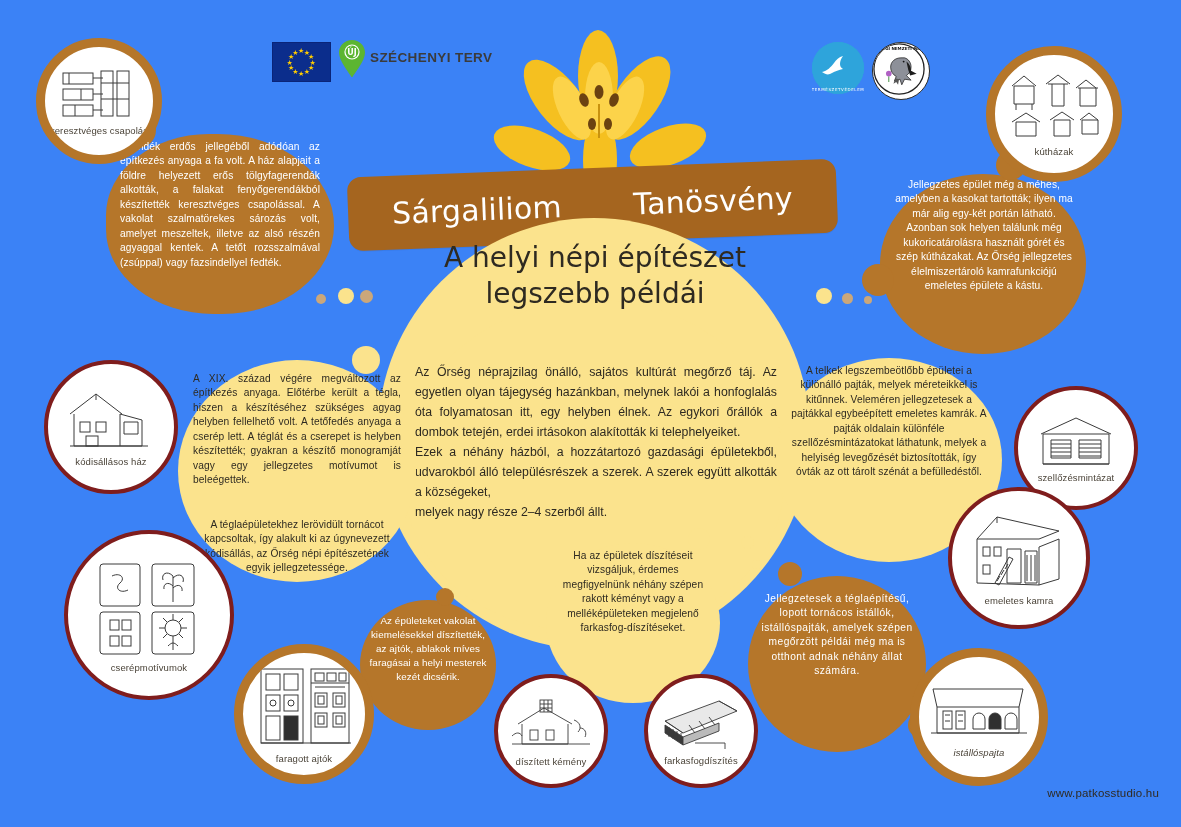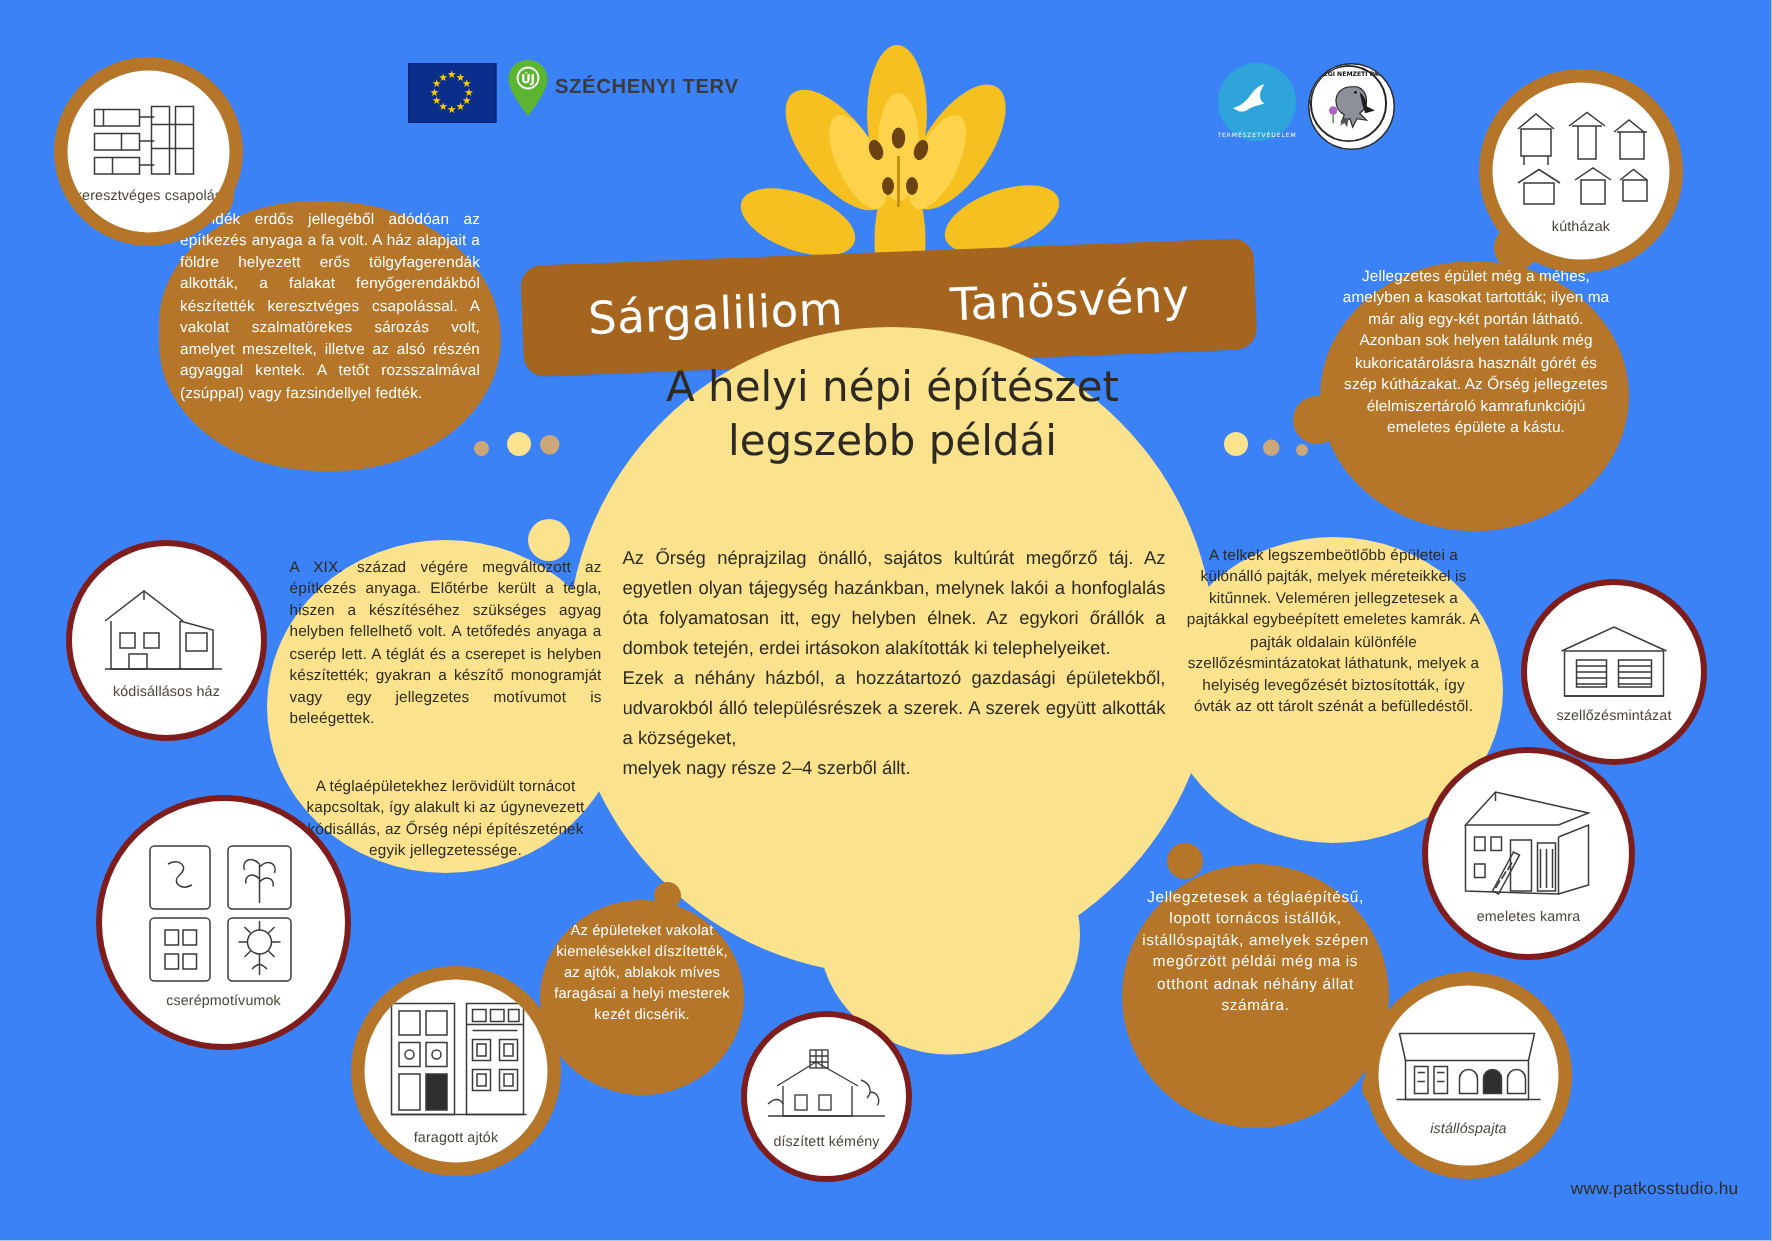--- a/index.html
+++ b/index.html
@@ -237,20 +237,21 @@
   <div class="circ yellow" style="left:178px;top:360px;width:238px;height:222px;border-radius:50%"></div>
   <div class="circ yellow" style="left:352px;top:346px;width:28px;height:28px;"></div>
   <div class="bubble-txt" style="left:193px;top:372px;width:208px;font-size:10.2px;color:#2e2a21;text-align:justify;">A XIX. század végére megváltozott az építkezés anyaga. Előtérbe került a tégla, hiszen a készítéséhez szükséges agyag helyben fellelhető volt. A tetőfedés anyaga a cserép lett. A téglát és a cserepet is helyben készítették; gyakran a készítő monogramját vagy egy jellegzetes motívumot is beleégettek.</div>
   <div class="bubble-txt" style="left:193px;top:518px;width:208px;font-size:10.2px;color:#2e2a21;">A téglaépületekhez lerövidült tornácot kapcsoltak, így alakult ki az úgynevezett kódisállás, az Őrség népi építészetének egyik jellegzetessége.</div>
 
   <div class="circ yellow" style="left:776px;top:358px;width:226px;height:204px;border-radius:50%"></div>
   <div class="bubble-txt" style="left:790px;top:364px;width:198px;font-size:10.2px;color:#2e2a21;">A telkek legszembeötlőbb épületei a különálló pajták, melyek méreteikkel is kitűnnek. Veleméren jellegzetesek a pajtákkal egybeépített emeletes kamrák. A pajták oldalain különféle szellőzésmintázatokat láthatunk, melyek a helyiség levegőzését biztosították, így óvták az ott tárolt szénát a befülledéstől.</div>
 
   <div id="bub-ha"></div>
   <div class="circ yellow" style="left:688px;top:528px;width:22px;height:22px;"></div>
+  <div class="bubble-txt" style="left:554px;top:549px;width:158px;font-size:10.2px;color:#2e2a21;">Ha az épületek díszítéseit vizsgáljuk, érdemes megfigyelnünk néhány szépen rakott kéményt vagy a melléképületeken megjelenő farkasfog-díszítéseket.</div>
 
   <div class="circ brown" style="left:360px;top:600px;width:136px;height:130px;border-radius:50%"></div>
   <div class="circ brown" style="left:436px;top:588px;width:18px;height:18px;"></div>
   <div class="bubble-txt" style="left:368px;top:614px;width:120px;font-size:9.8px;color:#ffffff;">Az épületeket vakolat kiemelésekkel díszítették, az ajtók, ablakok míves faragásai a helyi mesterek kezét dicsérik.</div>
 
   <div class="circ brown" style="left:748px;top:576px;width:178px;height:176px;border-radius:50%"></div>
   <div class="circ brown" style="left:778px;top:562px;width:24px;height:24px;"></div>
   <div class="circ brown" style="left:908px;top:712px;width:26px;height:26px;"></div>
   <div class="bubble-txt" style="left:757px;top:592px;width:160px;font-size:10.2px;color:#ffffff;letter-spacing:.45px;">Jellegzetesek a téglaépítésű, lopott tornácos istállók, istállóspajták, amelyek szépen megőrzött példái még ma is otthont adnak néhány állat számára.</div>
 
@@ -308,21 +309,21 @@
         <path d="M10 22h66v30H10z"></path>
         <path d="M18 28h20v18H18zM46 28h22v18H46z"></path>
         <path d="M18 32h20M18 36h20M18 40h20M18 44h20"></path>
         <path d="M46 32h22M46 36h22M46 40h22M46 44h22"></path>
         <path d="M10 52h66"></path>
       </g>
     </svg>
     <div class="cap">szellőzésmintázat</div>
   </div>
 
-  <div class="imgcirc yellowring" style="left:948px;top:498px;width:142px;height:142px;">
+  <div class="imgcirc yellowring" style="left:948px;top:487px;width:142px;height:142px;">
     <svg class="sk" width="104" height="84" viewBox="0 0 104 84">
       <g stroke="#3a3a3a" stroke-width="1" fill="none">
         <path d="M10 30L30 8l62 14-20 8z"></path>
         <path d="M10 30v44l62 2V38"></path>
         <path d="M72 38l20-8v40l-20 6"></path>
         <rect x="16" y="38" width="7" height="9"></rect>
           <rect x="16" y="56" width="7" height="9"></rect>
         <rect x="27" y="38" width="7" height="9"></rect>
         <path d="M40 40h14v34H40z"></path>
         <path d="M28 74l14-26 4 2-14 26z"></path>
@@ -398,20 +399,34 @@
         <rect x="22" y="36" width="8" height="10"></rect>
           <rect x="38" y="36" width="8" height="10"></rect>
         <path d="M4 50h78"></path>
         <path d="M66 26c6 2 8 8 4 12M72 34c5 0 7 5 5 9"></path>
         <path d="M4 42c4-4 8-4 10 0"></path>
       </g>
     </svg>
     <div class="cap">díszített kémény</div>
   </div>
 
+  <div class="imgcirc yellowring" style="left:644px;top:674px;width:114px;height:114px;">
+    <svg class="sk" width="84" height="58" viewBox="0 0 84 58">
+      <g stroke="#3a3a3a" stroke-width=".9" fill="none">
+        <path d="M6 26L60 6l18 10L24 38z" fill="#e9e9e9"></path>
+        <path d="M6 26l18 12M60 6l18 10"></path>
+        <path d="M6 30L24 42v8L6 38z" fill="#3a3a3a"></path>
+        <path d="M10 32v10M14 34v10M18 36v10M22 38v10"></path>
+        <path d="M24 42l36-14v8L24 50z" fill="#bbb"></path>
+        <path d="M30 30l6 8M40 26l6 8M50 22l6 8"></path>
+        <path d="M36 48h30v6"></path>
+      </g>
+    </svg>
+    <div class="cap">farkasfogdíszítés</div>
+  </div>
 
   <div class="imgcirc brownring" style="left:910px;top:648px;width:138px;height:138px;font-style:italic;">
     <svg class="sk" width="104" height="70" viewBox="0 0 104 70">
       <g stroke="#3a3a3a" stroke-width="1" fill="none">
         <path d="M6 14h90l-4 18H10z"></path>
         <path d="M10 32v26h82V32"></path>
         <rect x="16" y="36" width="9" height="18"></rect>
           <rect x="29" y="36" width="9" height="18"></rect>
         <path d="M18 40h5M18 46h5M31 40h5M31 46h5"></path>
         <path d="M46 54V44a6 6 0 0 1 12 0v10z"></path>

